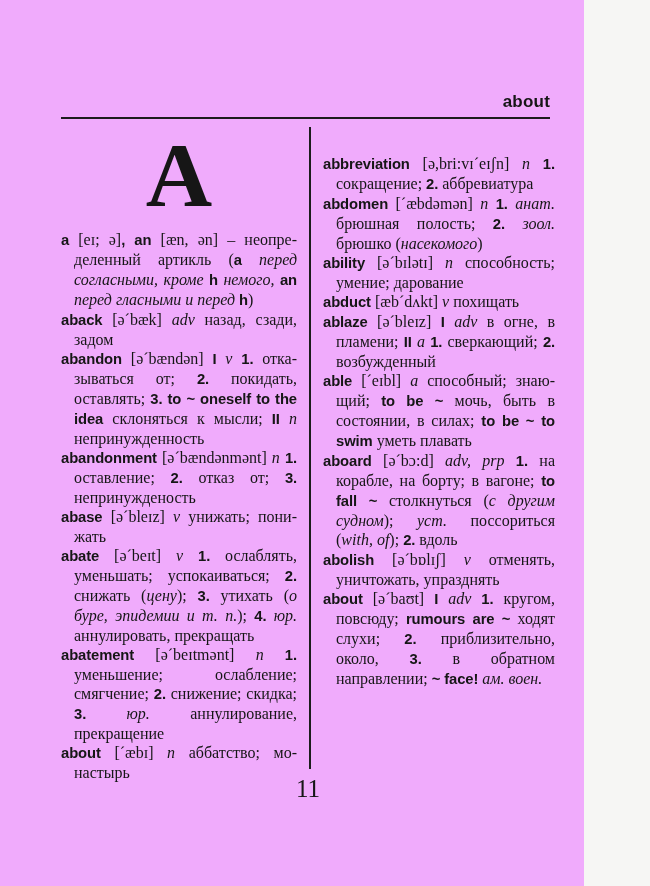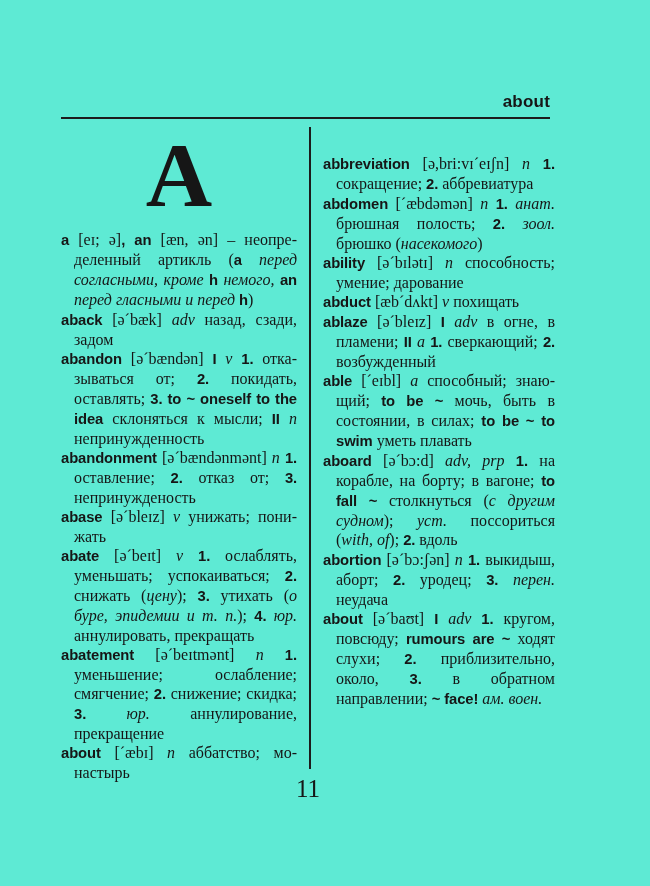--- a/index.html
+++ b/index.html
@@ -1,20 +1,20 @@
 <!DOCTYPE html>
 <html><head>
 <meta charset="utf-8">
 <style>
   html,body { margin:0; padding:0; }
   body {
     width:650px; height:886px; background:#f6f6f4; overflow:hidden;
     font-family:"Liberation Serif", serif; color:#161616;
   }
-  .page { position:relative; width:650px; height:886px; background:#5eead4; }
+  .page { position:relative; width:584px; height:886px; background:#f0abfc; }
 
   .running-head {
     position:absolute; top:92px; left:61px; width:489px;
     text-align:right;
     font-family:"Liberation Sans", sans-serif; font-weight:700; font-size:17px;
     letter-spacing:0.2px;
   }
   .head-rule {
     position:absolute; top:117px; left:61px; width:489px; height:2px;
     background:#1c1c1c;
@@ -75,21 +75,21 @@
 
     <div class="col-right">
       <div id="right-entries">
           <div class="entry"><span class="seg-b">abbreviation </span><span class="seg-n">[ə,bri:vɪ´eɪʃn] </span><span class="seg-i">n </span><span class="seg-b">1. </span><span class="seg-n">сокращение; </span><span class="seg-b">2. </span><span class="seg-n">аббревиа­тура</span></div>
           <div class="entry"><span class="seg-b">abdomen </span><span class="seg-n">[´æbdəmən] </span><span class="seg-i">n </span><span class="seg-b">1. </span><span class="seg-i">анат. </span><span class="seg-n">брюшная полость; </span><span class="seg-b">2. </span><span class="seg-i">зоол. </span><span class="seg-n">брюшко (</span><span class="seg-i">насекомого</span><span class="seg-n">)</span></div>
           <div class="entry"><span class="seg-b">ability </span><span class="seg-n">[ə´bɪlətɪ] </span><span class="seg-i">n </span><span class="seg-n">способность; умение; дарование</span></div>
           <div class="entry"><span class="seg-b">abduct </span><span class="seg-n">[æb´dʌkt] </span><span class="seg-i">v </span><span class="seg-n">похищать</span></div>
           <div class="entry"><span class="seg-b">ablaze </span><span class="seg-n">[ə´bleɪz] </span><span class="seg-b">I </span><span class="seg-i">adv </span><span class="seg-n">в огне, в пламени; </span><span class="seg-b">II </span><span class="seg-i">a </span><span class="seg-b">1. </span><span class="seg-n">сверкаю­щий; </span><span class="seg-b">2. </span><span class="seg-n">возбужденный</span></div>
           <div class="entry"><span class="seg-b">able </span><span class="seg-n">[´eɪbl] </span><span class="seg-i">a </span><span class="seg-n">способный; знаю­щий; </span><span class="seg-b">to be ~ </span><span class="seg-n">мочь, быть в состоянии, в силах; </span><span class="seg-b">to be ~ to swim </span><span class="seg-n">уметь плавать</span></div>
           <div class="entry"><span class="seg-b">aboard </span><span class="seg-n">[ə´bɔ:d] </span><span class="seg-i">adv, prp </span><span class="seg-b">1. </span><span class="seg-n">на корабле, на борту; в ва­гоне; </span><span class="seg-b">to fall ~ </span><span class="seg-n">столкнуться (</span><span class="seg-i">с другим судном</span><span class="seg-n">); </span><span class="seg-i">уст. </span><span class="seg-n">поссо­риться (</span><span class="seg-i">with, of</span><span class="seg-n">); </span><span class="seg-b">2. </span><span class="seg-n">вдоль</span></div>
-          <div class="entry"><span class="seg-b">abortion </span><span class="seg-n">[ə´bɔ:ʃən] </span><span class="seg-i">n </span><span class="seg-b">1. </span><span class="seg-n">выки­дыш, аборт; </span><span class="seg-b">2. </span><span class="seg-n">уродец; </span><span class="seg-b">3. </span><span class="seg-i">пе­рен. </span><span class="seg-n">неудача</span></div>
+          <div class="entry"><span class="seg-b">abolish </span><span class="seg-n">[ə´bɒlɪʃ] </span><span class="seg-i">v </span><span class="seg-n">отменять, уничтожать, упразднять</span></div>
           <div class="entry"><span class="seg-b">about </span><span class="seg-n">[ə´baʊt] </span><span class="seg-b">I </span><span class="seg-i">adv </span><span class="seg-b">1. </span><span class="seg-n">кругом, повсюду; </span><span class="seg-b">rumours are ~ </span><span class="seg-n">хо­дят слухи; </span><span class="seg-b">2. </span><span class="seg-n">приблизитель­но, около, </span><span class="seg-b">3. </span><span class="seg-n">в обратном направлении; </span><span class="seg-b">~ face! </span><span class="seg-i">ам. воен.</span></div>
         </div>
     </div>
   </div>
 
   <div class="page-number">11</div>
 
 </div>
 
 </body></html>

